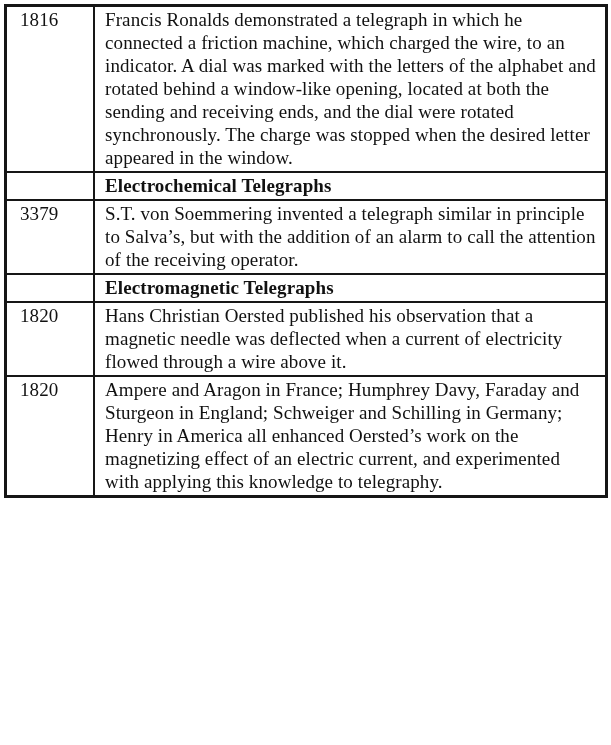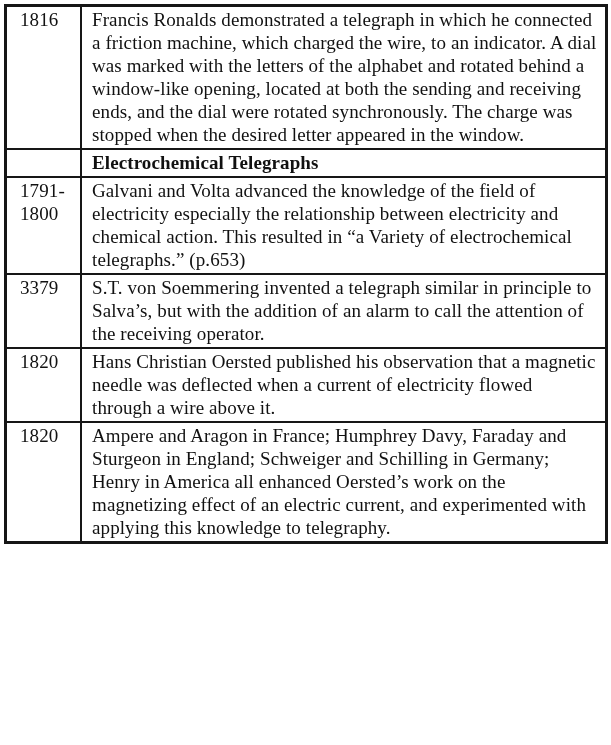--- a/index.html
+++ b/index.html
@@ -30,47 +30,47 @@
   td {
     vertical-align: top;
     font-size: 19px;
     line-height: 23px;
     padding: 1px 8px 2px 10px;
     letter-spacing: 0.1px;
   }
   td.year-cell {
     width: 60px;
     padding-left: 13px;
-    padding-right: 0;
+    padding-right: 13px;
   }
   tr.section-row td.desc-cell {
     font-weight: bold;
   }
 </style>
 </head>
 <body>
 
 <div class="page">
   <table class="timeline-table">
     <tbody>
       <tr>
         <td class="year-cell">1816</td>
         <td class="desc-cell">Francis Ronalds demonstrated a telegraph in which he connected a friction machine, which charged the wire, to an indicator. A dial was marked with the letters of the alphabet and rotated behind a window-like opening, located at both the sending and receiving ends, and the dial were rotated synchronously. The charge was stopped when the desired letter appeared in the window.</td>
       </tr>
       <tr class="section-row">
         <td class="year-cell"></td>
         <td class="desc-cell">Electrochemical Telegraphs</td>
       </tr>
       <tr>
-        <td class="year-cell">1791-1800</td>
-        <td class="desc-cell">Galvani and Volta advanced the knowledge of the field of electricity especially the relationship between electricity and chemical action. This resulted in “a Variety of electrochemical telegraphs.” (p.653)</td>
-      </tr>
-      <tr>
         <td class="year-cell">3379</td>
         <td class="desc-cell">S.T. von Soemmering invented a telegraph similar in principle to Salva’s, but with the addition of an alarm to call the attention of the receiving operator.</td>
+      </tr>
+      <tr class="section-row">
+        <td class="year-cell"></td>
+        <td class="desc-cell">Electromagnetic Telegraphs</td>
       </tr>
       <tr>
         <td class="year-cell">1820</td>
         <td class="desc-cell">Hans Christian Oersted published his observation that a magnetic needle was deflected when a current of electricity flowed through a wire above it.</td>
       </tr>
       <tr>
         <td class="year-cell">1820</td>
         <td class="desc-cell">Ampere and Aragon in France; Humphrey Davy, Faraday and Sturgeon in England; Schweiger and Schilling in Germany; Henry in America all enhanced Oersted’s work on the magnetizing effect of an electric current, and experimented with applying this knowledge to telegraphy.</td>
       </tr>
 

